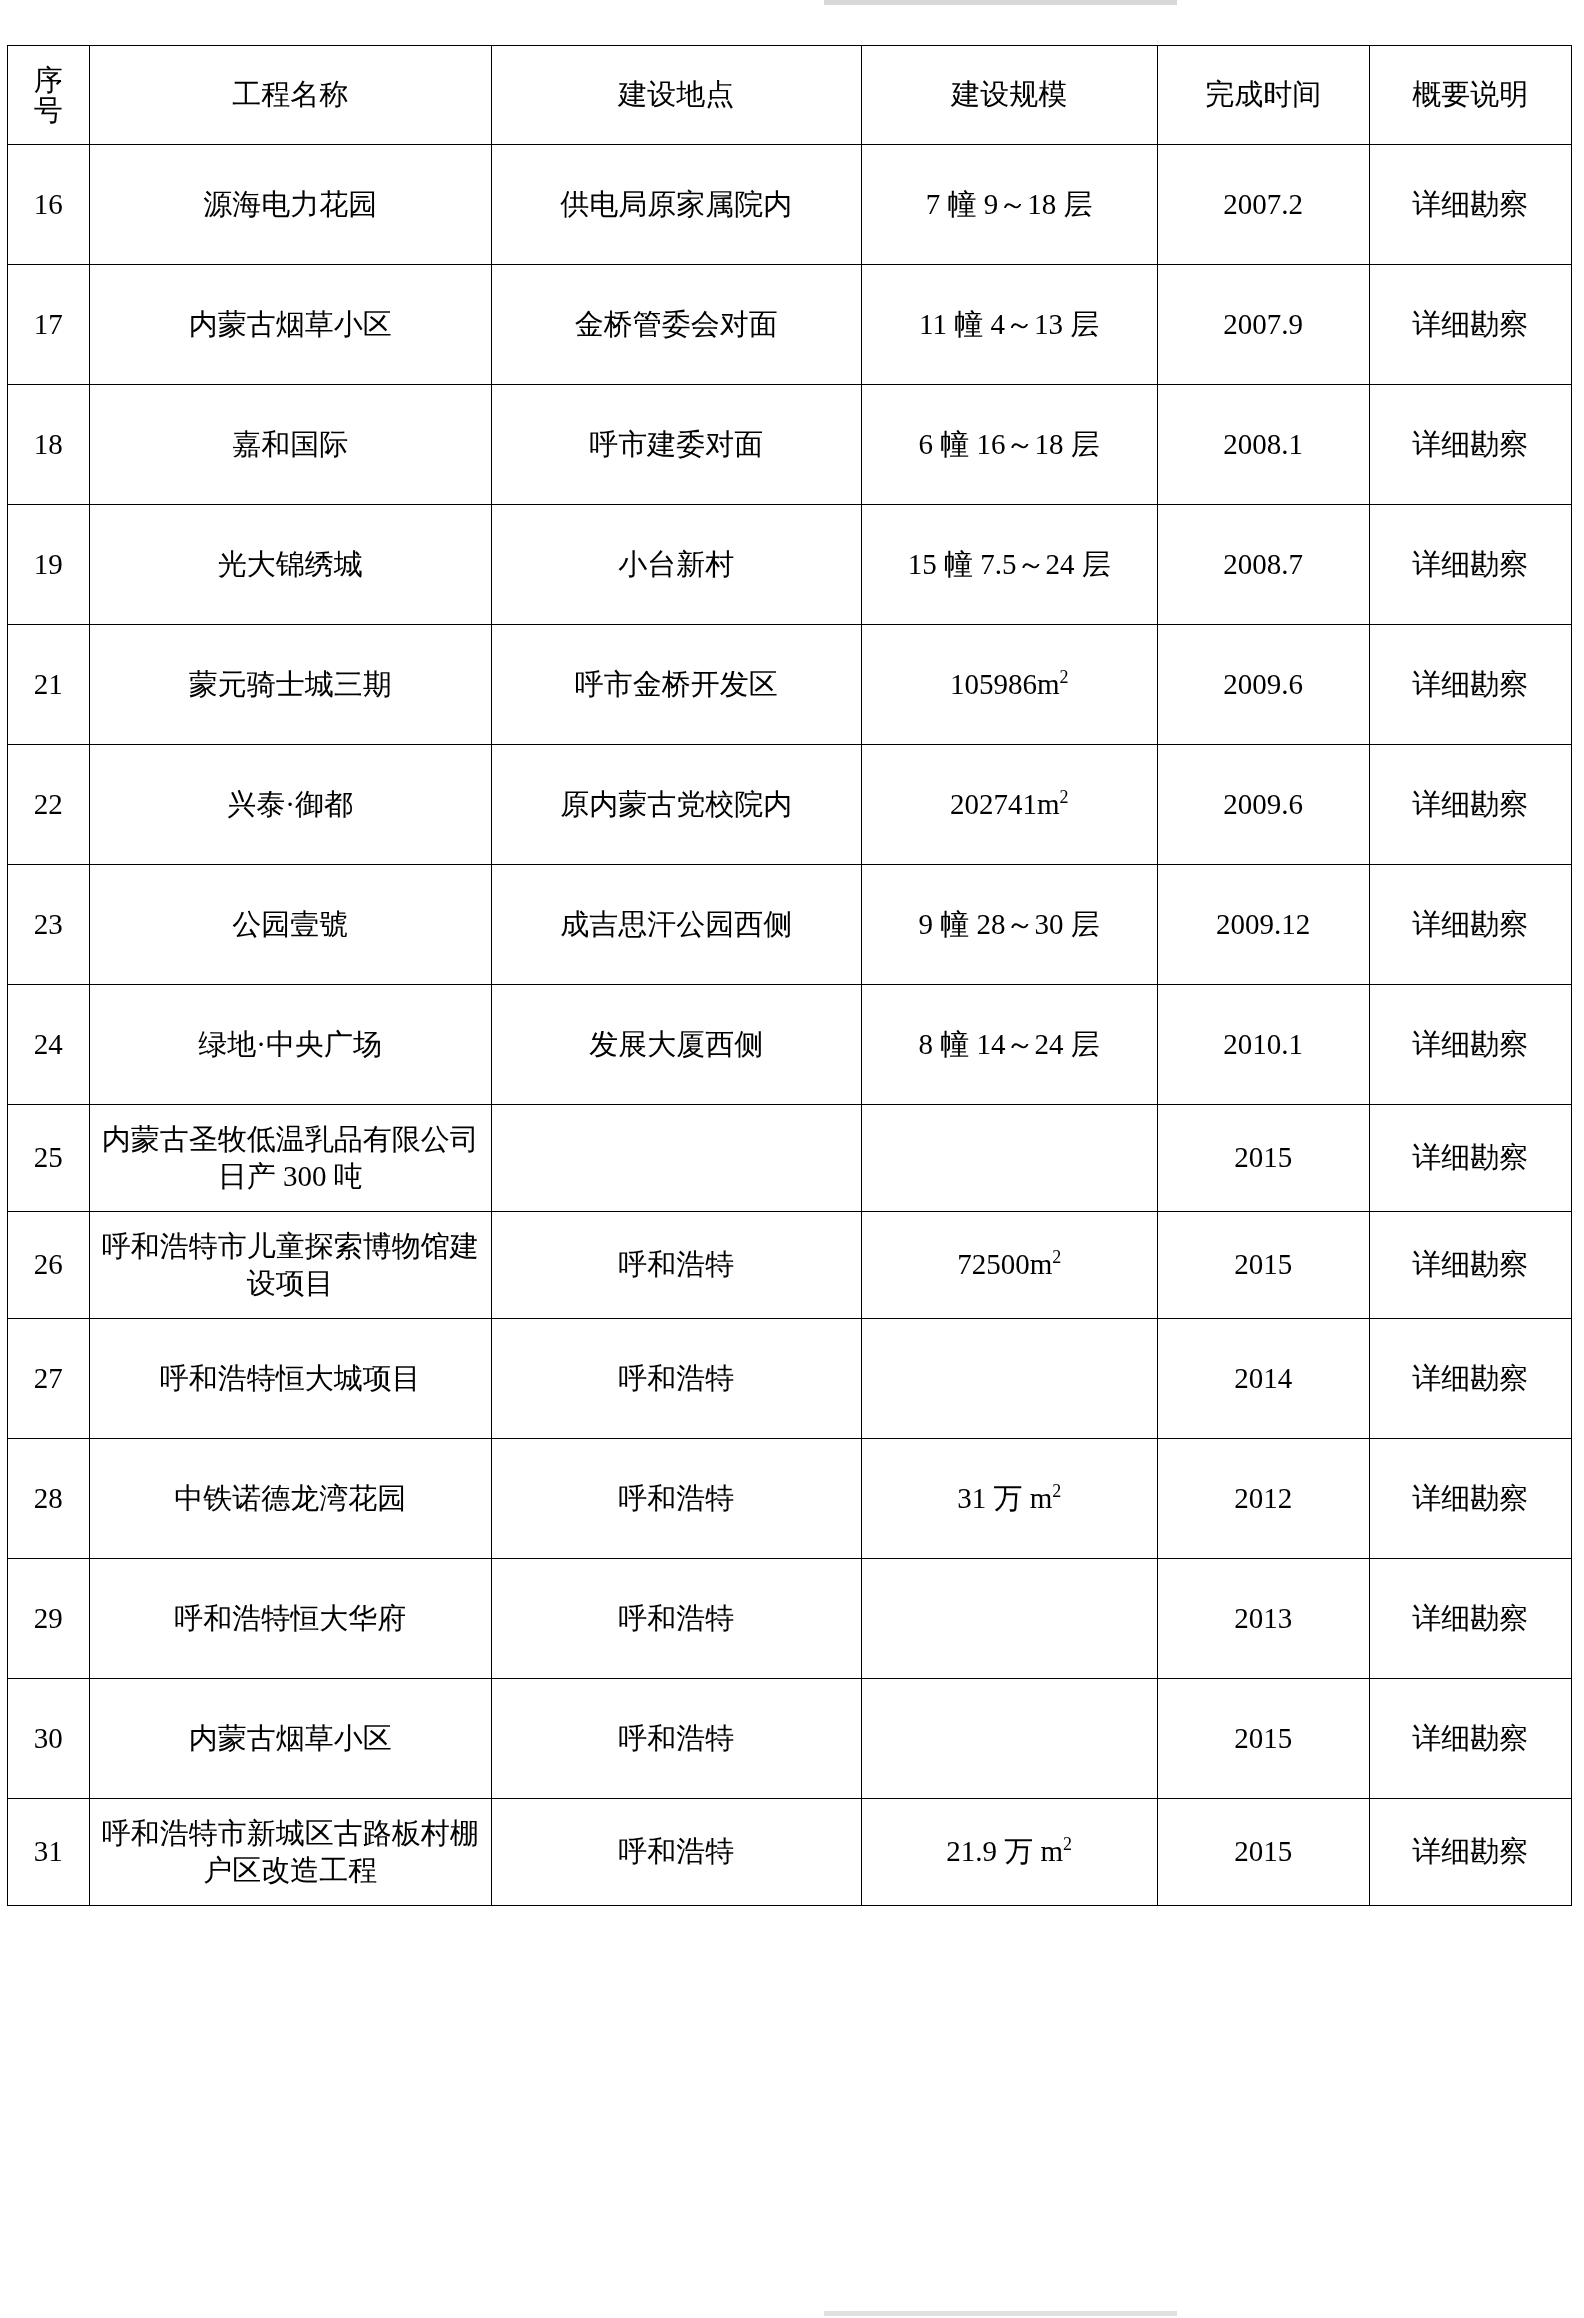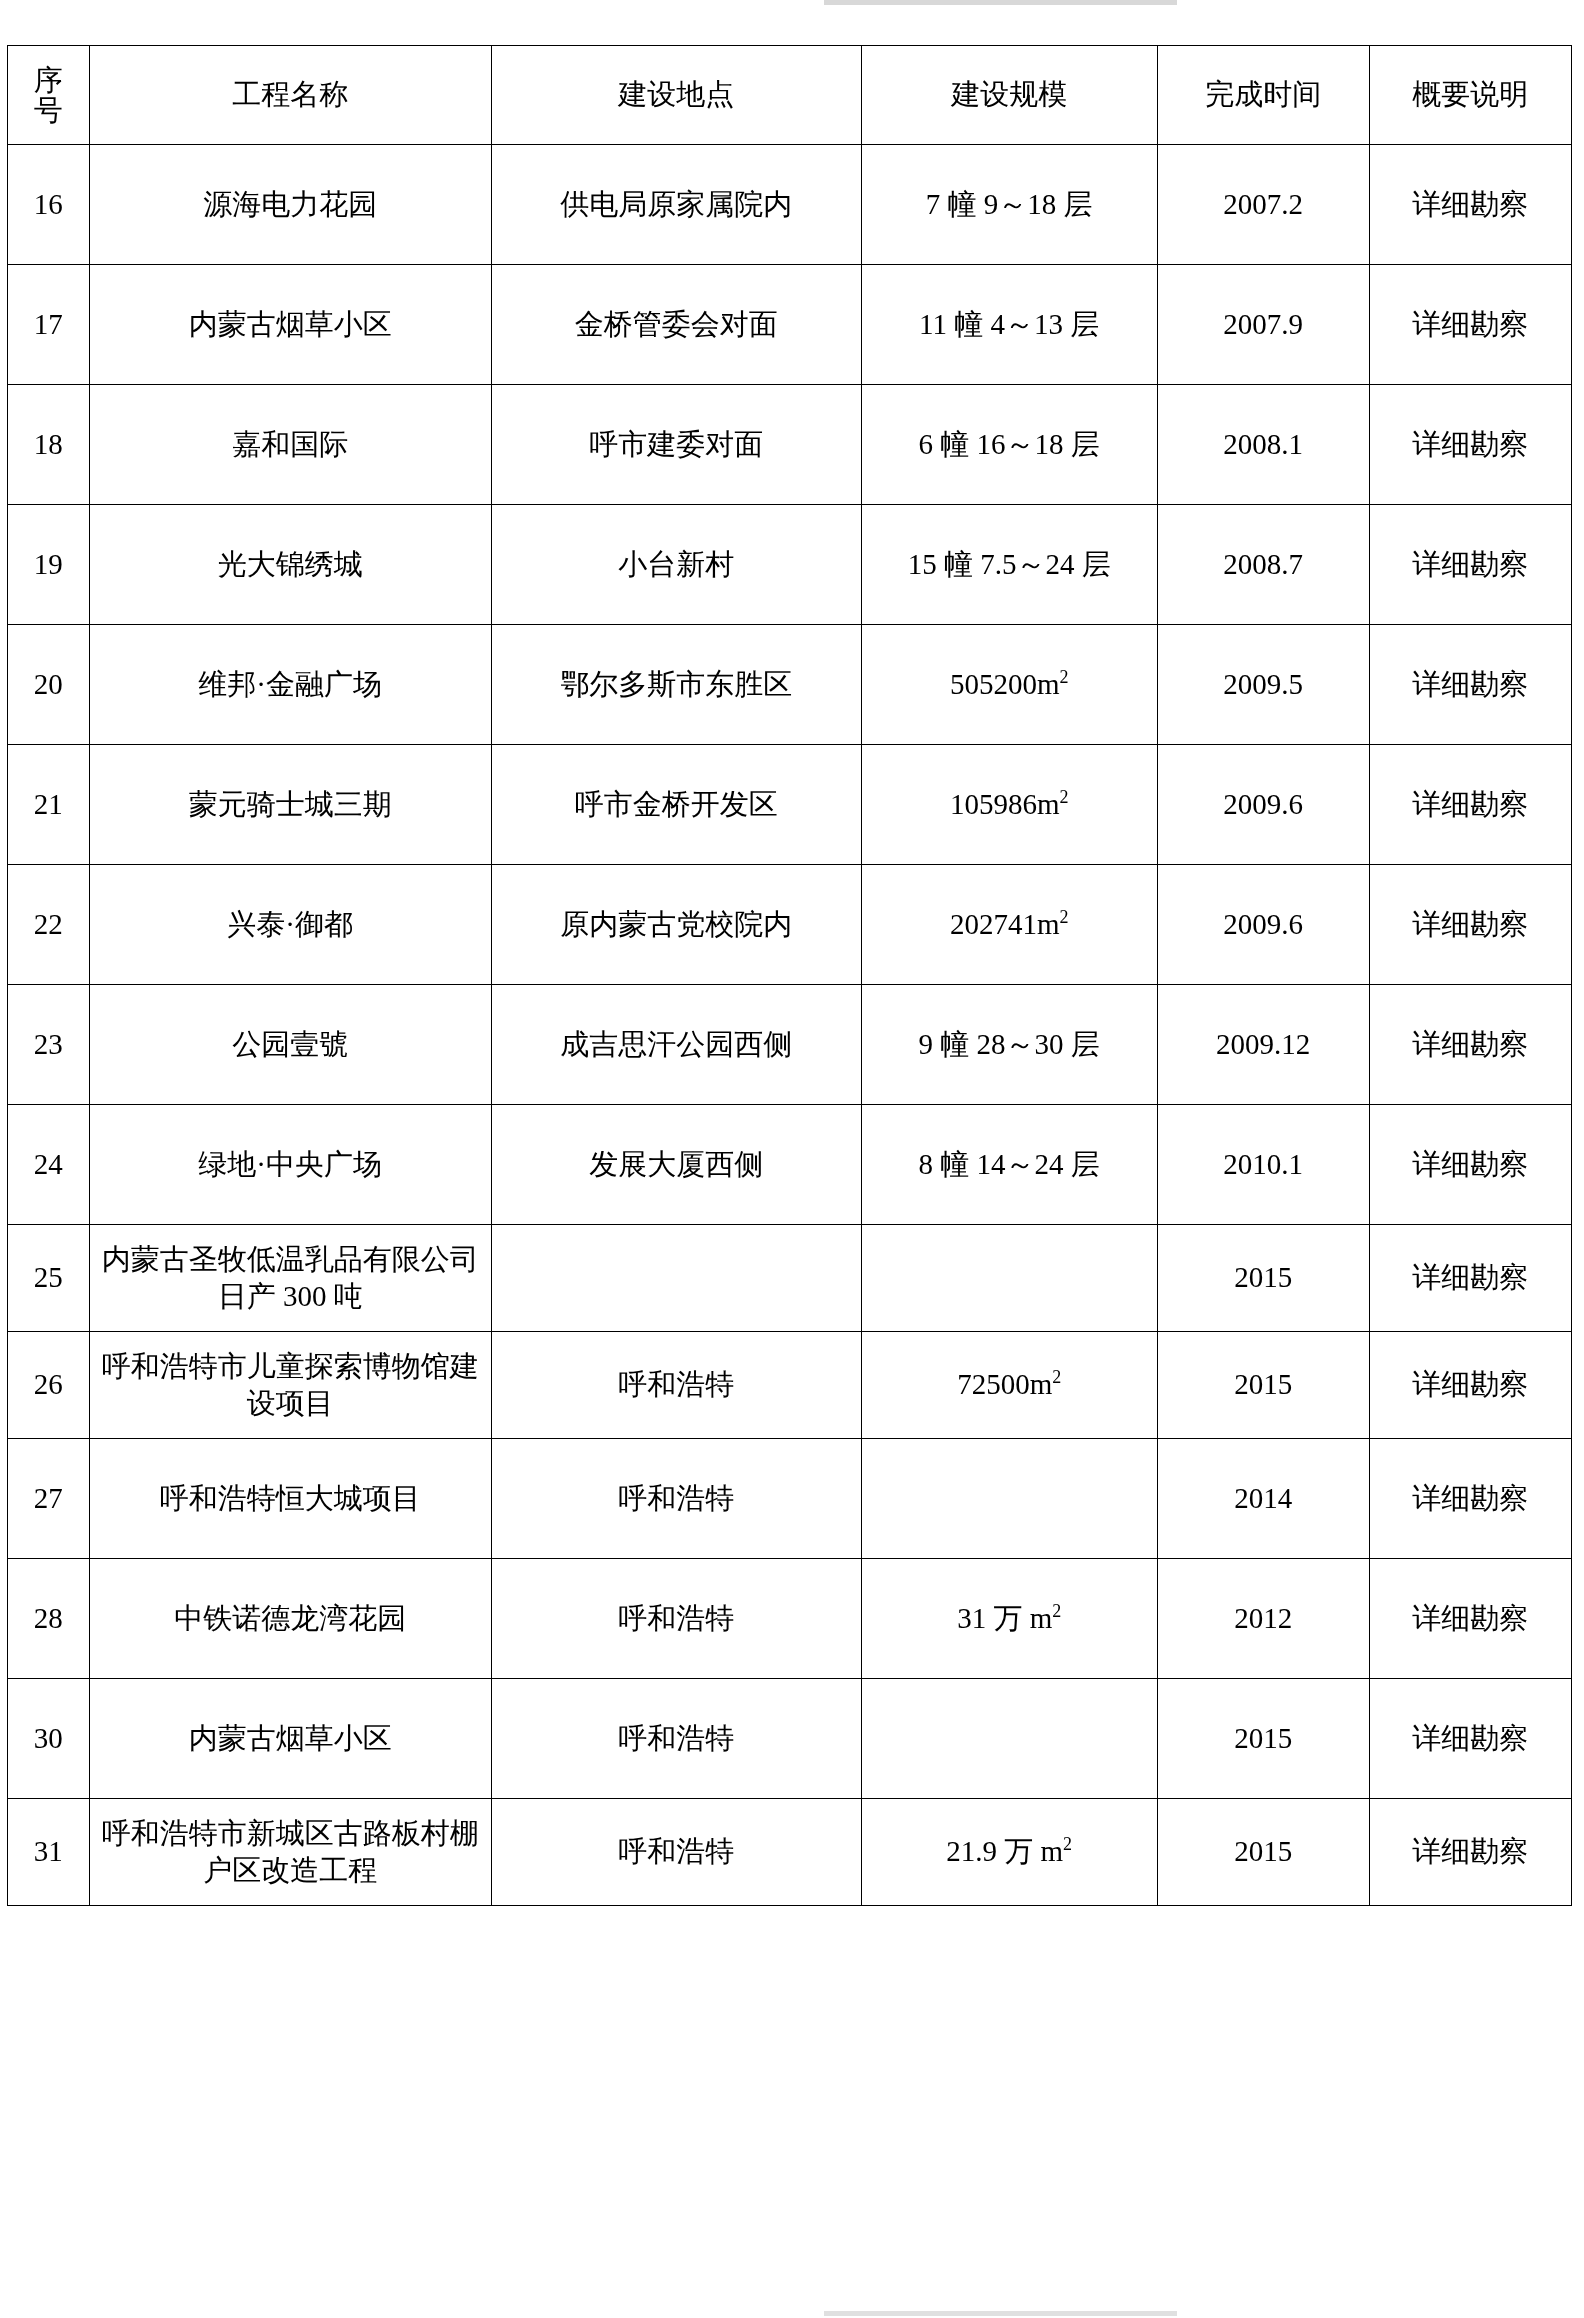--- a/index.html
+++ b/index.html
@@ -167,28 +167,20 @@
         </tr>
         <tr>
           <td class="num">19</td>
           <td class="name">光大锦绣城</td>
           <td>小台新村</td>
           <td>15 幢 7.5～24 层</td>
           <td>2008.7</td>
           <td>详细勘察</td>
         </tr>
         <tr>
-          <td class="num">20</td>
-          <td class="name">维邦·金融广场</td>
-          <td>鄂尔多斯市东胜区</td>
-          <td><span>505200m</span><sup>2</sup></td>
-          <td>2009.5</td>
-          <td>详细勘察</td>
-        </tr>
-        <tr>
           <td class="num">21</td>
           <td class="name">蒙元骑士城三期</td>
           <td>呼市金桥开发区</td>
           <td><span>105986m</span><sup>2</sup></td>
           <td>2009.6</td>
           <td>详细勘察</td>
         </tr>
         <tr>
           <td class="num">22</td>
           <td class="name">兴泰·御都</td>
@@ -239,20 +231,28 @@
         </tr>
         <tr>
           <td class="num">28</td>
           <td class="name">中铁诺德龙湾花园</td>
           <td>呼和浩特</td>
           <td><span>31 万 m</span><sup>2</sup></td>
           <td>2012</td>
           <td>详细勘察</td>
         </tr>
         <tr>
+          <td class="num">29</td>
+          <td class="name">呼和浩特恒大华府</td>
+          <td>呼和浩特</td>
+          <td></td>
+          <td>2013</td>
+          <td>详细勘察</td>
+        </tr>
+        <tr>
           <td class="num">30</td>
           <td class="name">内蒙古烟草小区</td>
           <td>呼和浩特</td>
           <td></td>
           <td>2015</td>
           <td>详细勘察</td>
         </tr>
         <tr class="tall">
           <td class="num">31</td>
           <td class="two-line">呼和浩特市新城区古路板村棚户区改造工程</td>

